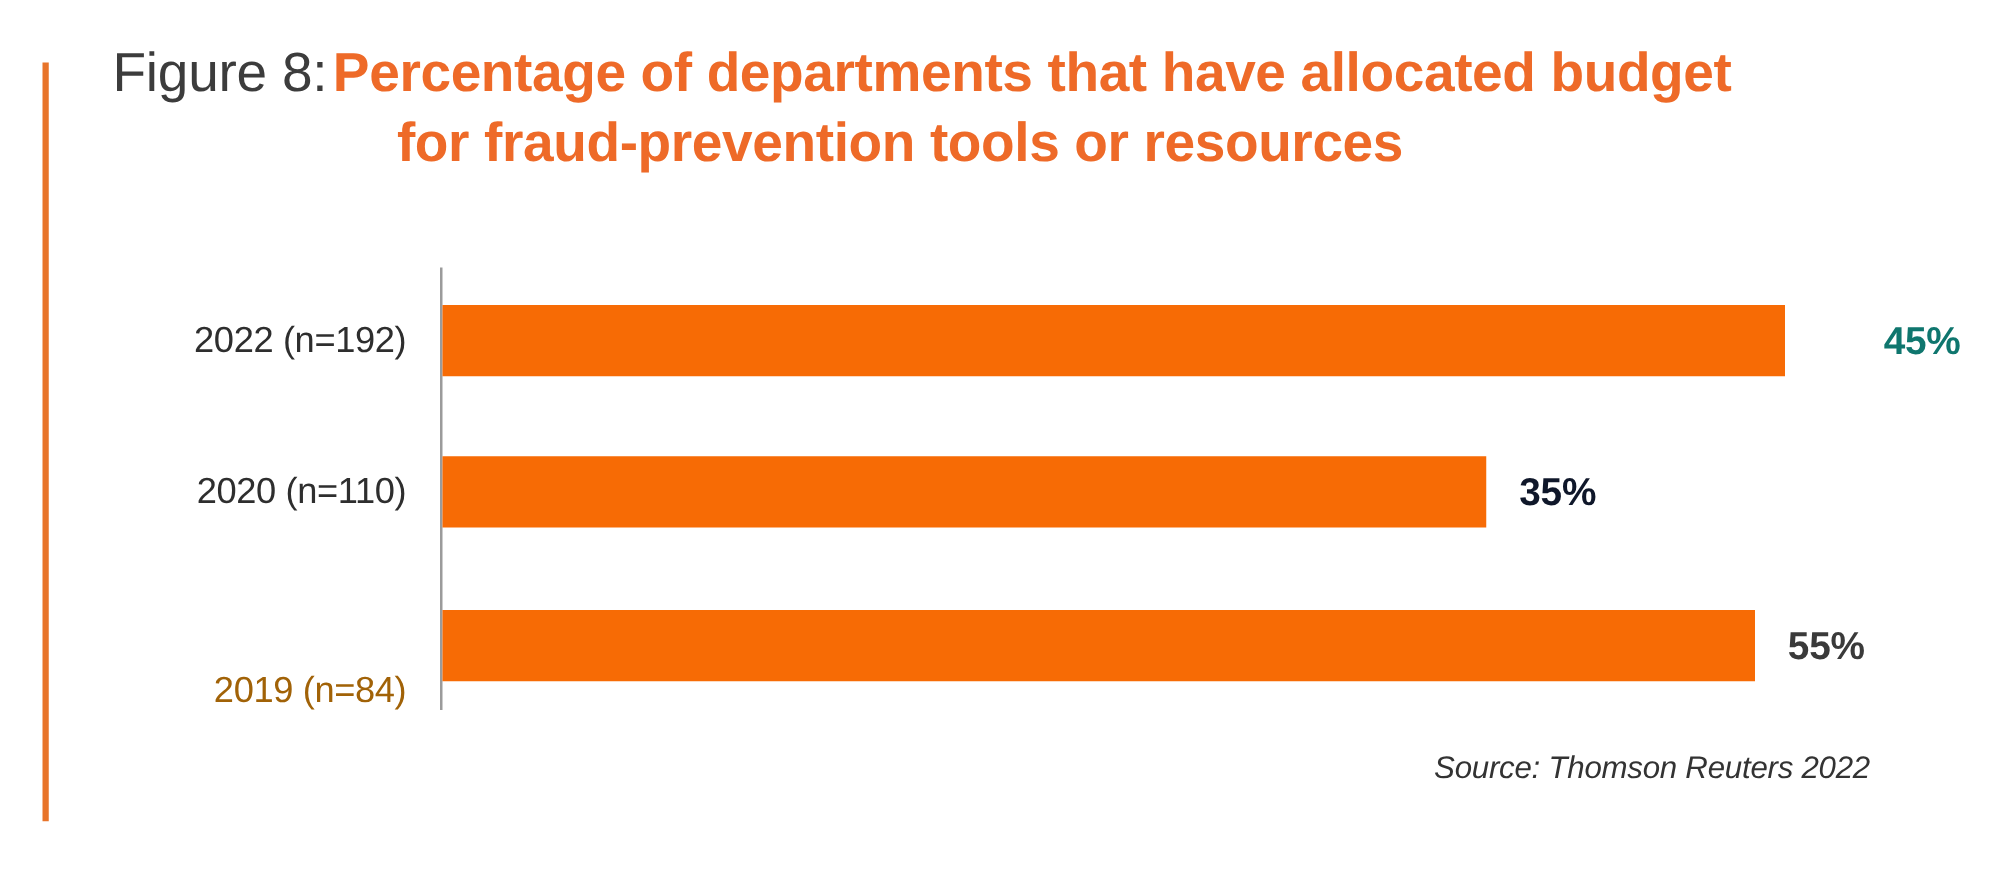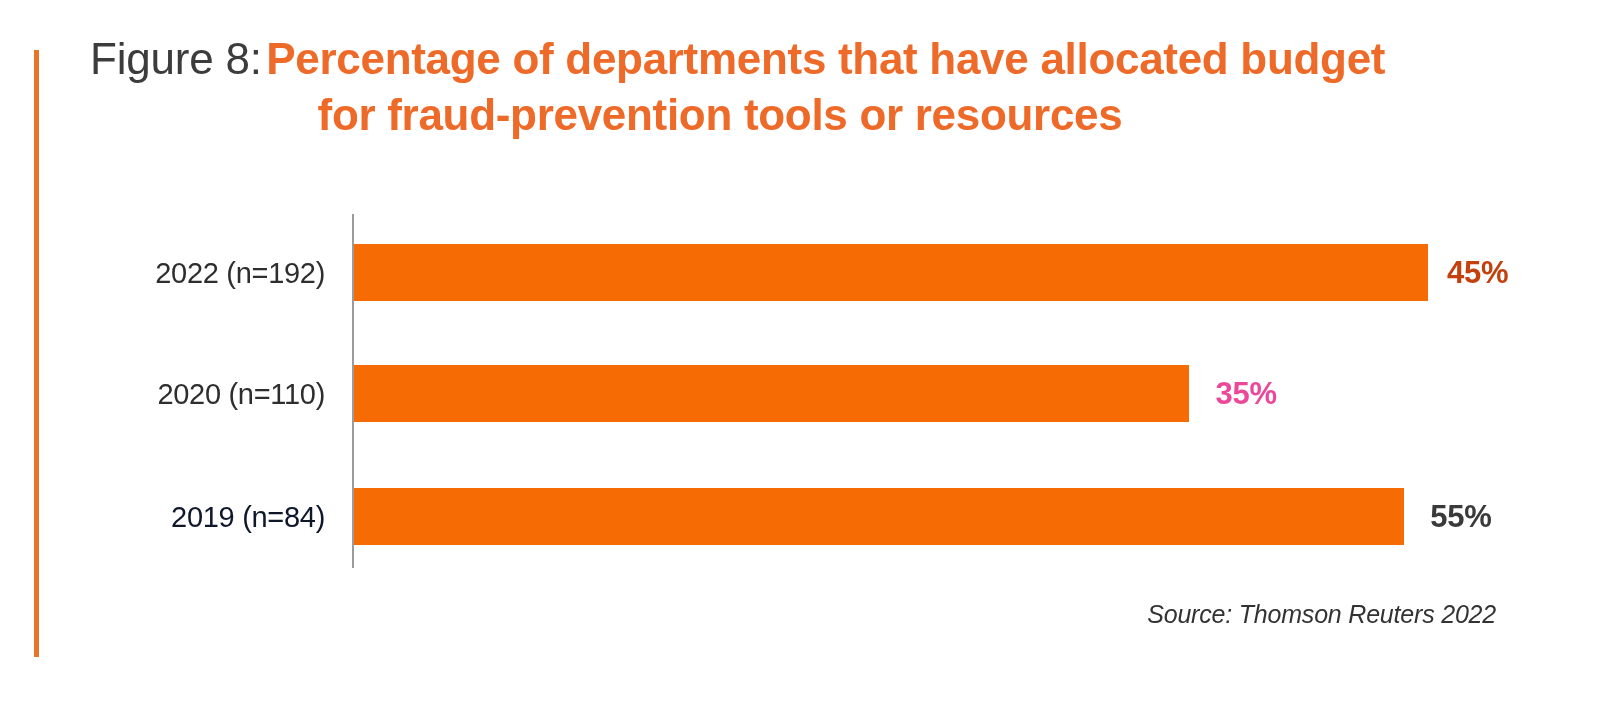--- a/index.html
+++ b/index.html
@@ -145,34 +145,34 @@
   </span>
 </div>
 
 <div id="plot">
   <div id="axis-line" style="background: rgb(155, 155, 155);"></div>
 
   <div class="row-wrap" style="top:244px;">
     <div class="cat-label" style="color: rgb(46, 46, 46);">2022 (n=192)</div>
     <div class="bar-row" id="bar-row-0" style="width: 1074.15px;">
       <div class="bar" id="bar-0" style="width: 1074.15px; background: rgb(247, 107, 5);"></div>
-      <div class="bar-value" id="val-0" style="left: 1093px; color: #c2410c;">45%</div>
+      <div class="bar-value" id="val-0" style="left: 1153px; color: #0f766e;">45%</div>
     </div>
   </div>
 
   <div class="row-wrap" style="top:365px;">
     <div class="cat-label" style="color: rgb(46, 46, 46);">2020 (n=110)</div>
     <div class="bar-row" id="bar-row-1" style="width: 835.45px;">
       <div class="bar" id="bar-1" style="width: 835.45px; background: rgb(247, 107, 5);"></div>
-      <div class="bar-value" id="val-1" style="left: 861.45px; color: #ec4899;">35%</div>
+      <div class="bar-value" id="val-1" style="left: 861.45px; color: #0f172a;">35%</div>
     </div>
   </div>
 
   <div class="row-wrap" style="top:488px;">
-    <div class="cat-label" style="color: #0f172a;">2019 (n=84)</div>
+    <div class="cat-label" style="color: #a16207; margin-top: 36px;">2019 (n=84)</div>
     <div class="bar-row" id="bar-row-2" style="width: 1050.28px;">
       <div class="bar" id="bar-2" style="width: 1050.28px; background: rgb(247, 107, 5);"></div>
       <div class="bar-value" id="val-2" style="left: 1076.28px; color: rgb(58, 58, 58);">55%</div>
     </div>
   </div>
 </div>
 
 <div id="source-note">Source: Thomson Reuters 2022</div>
 
 </body></html>

